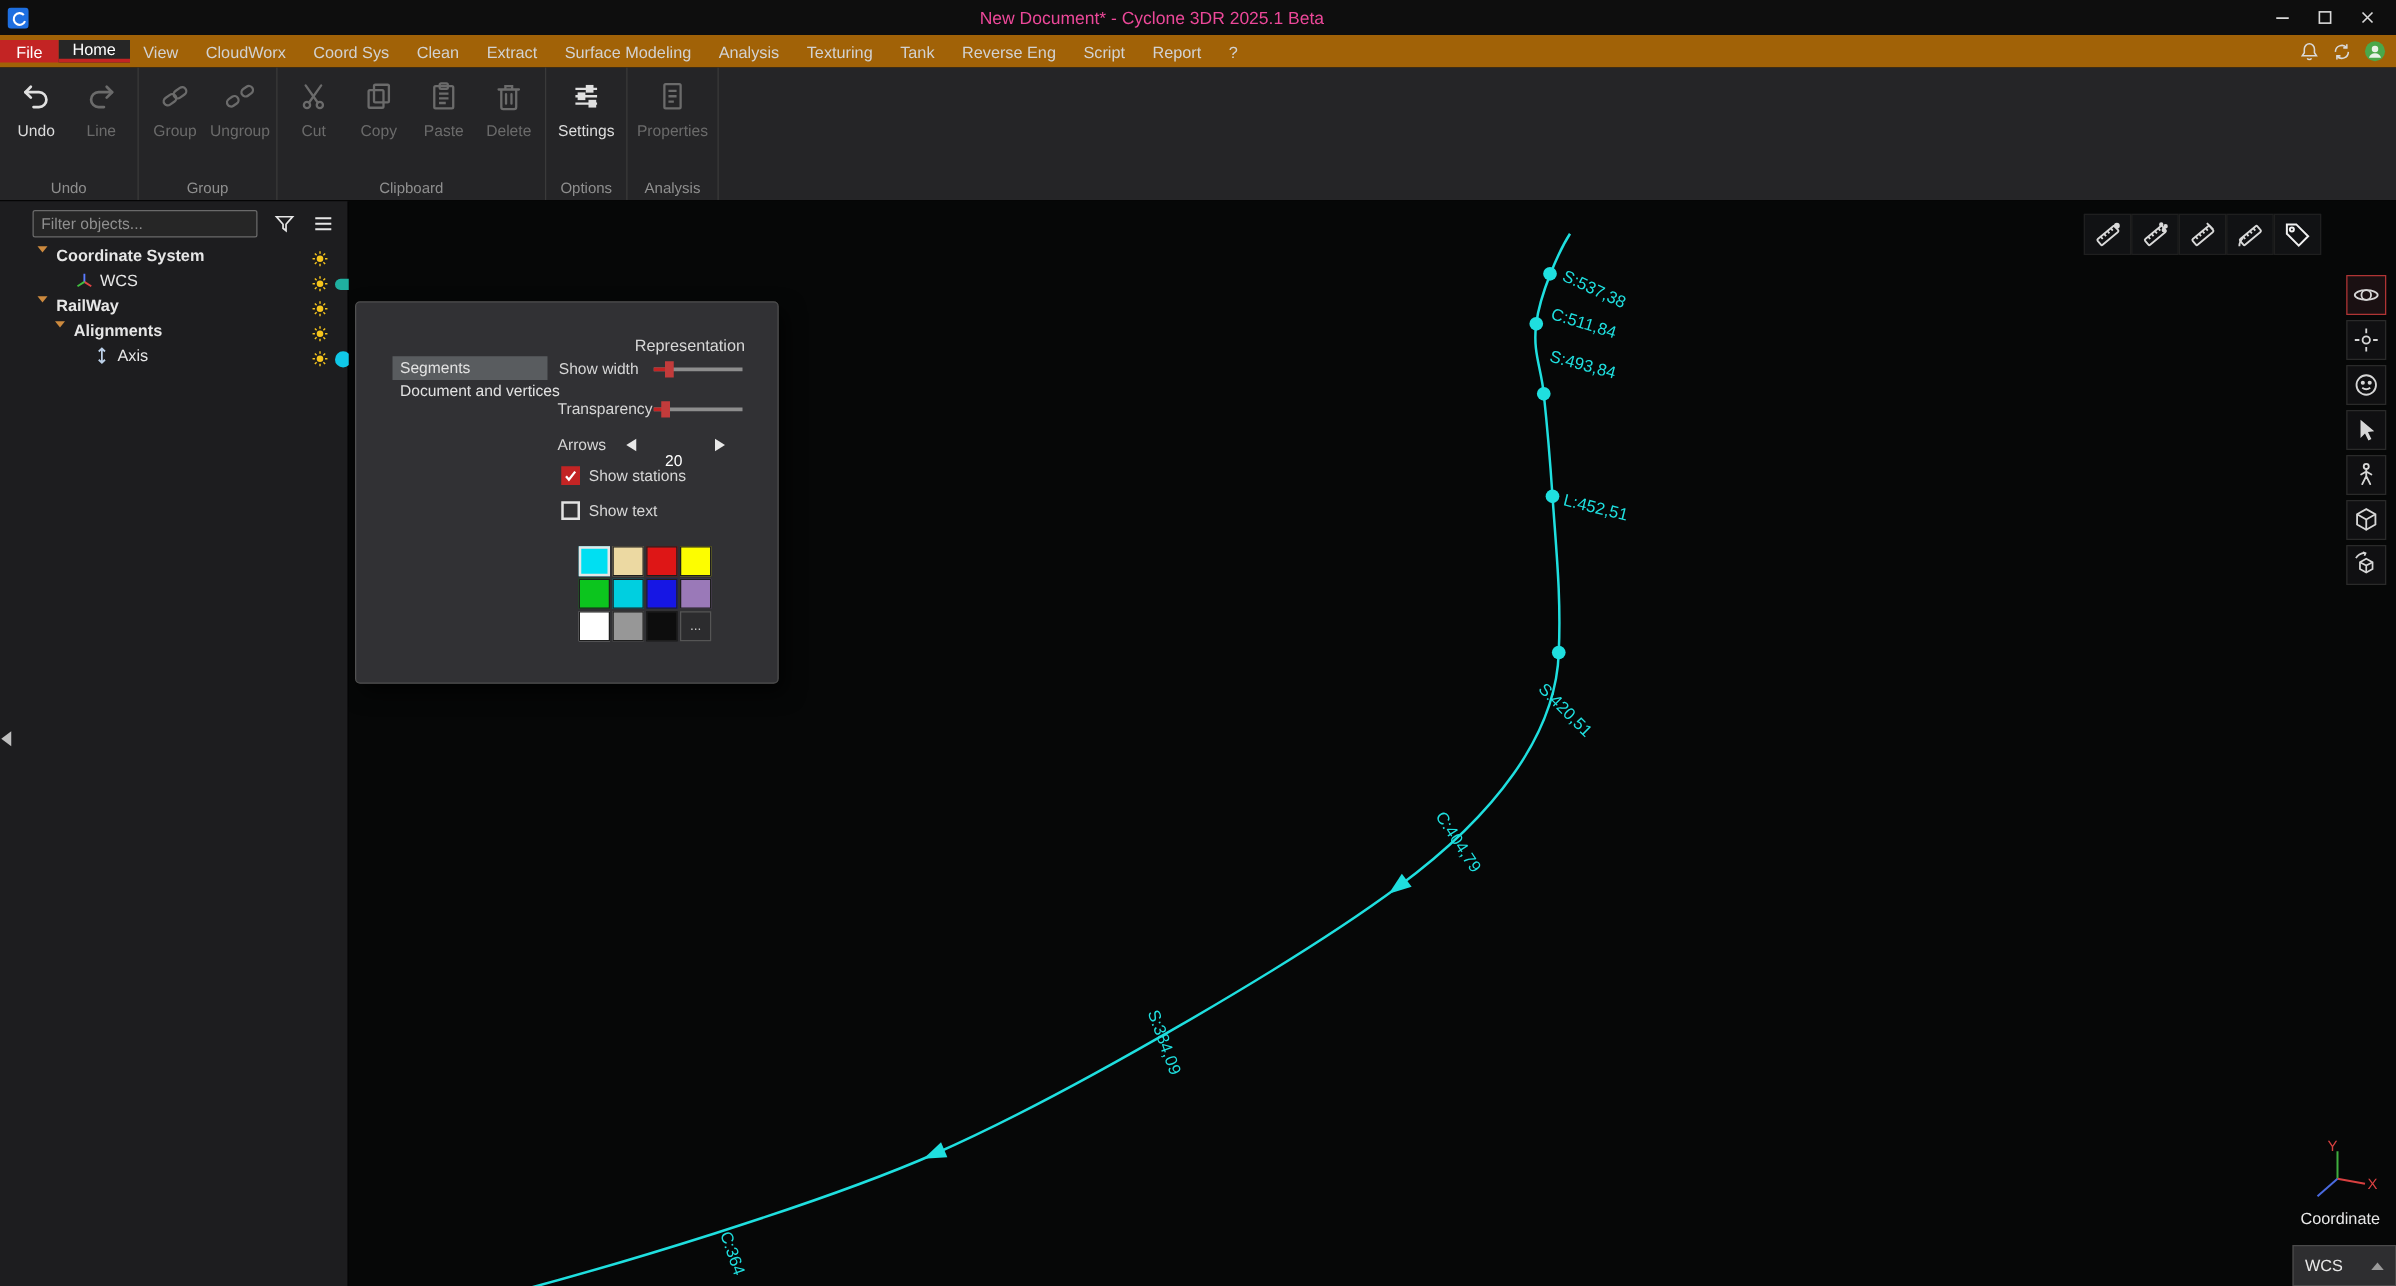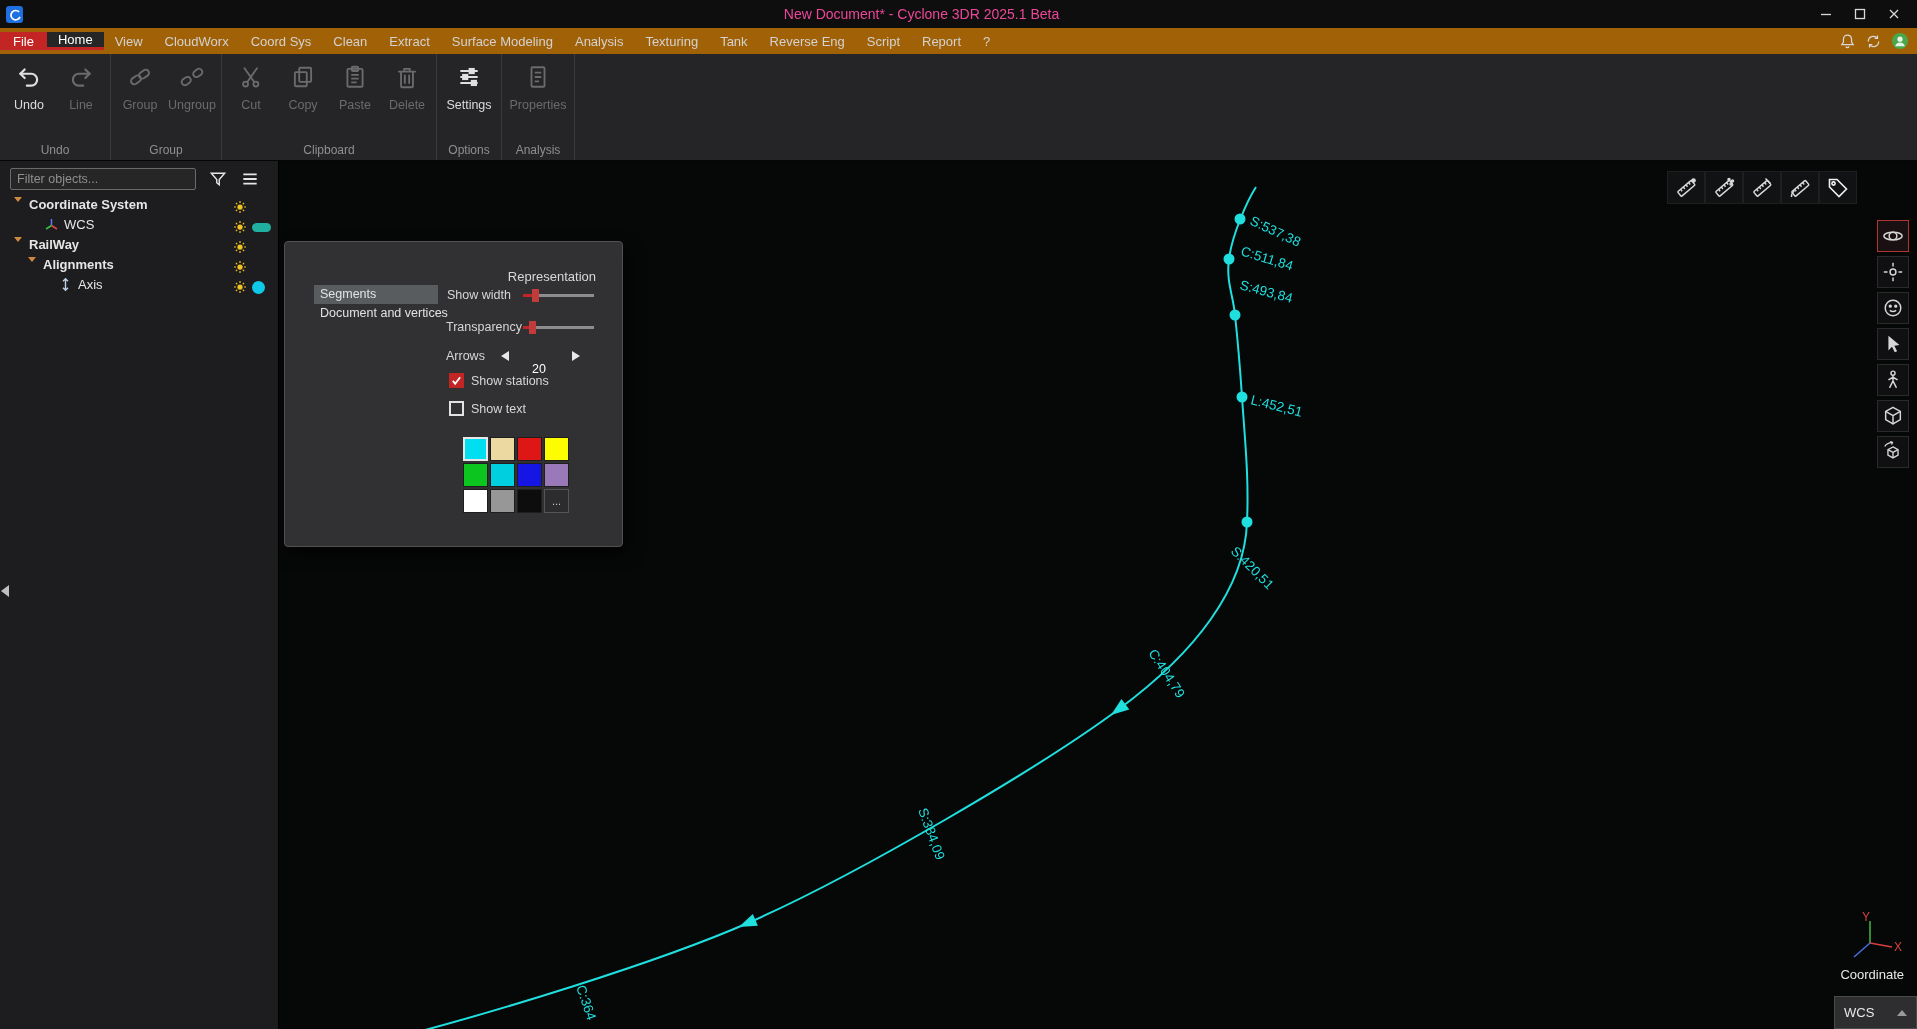--- a/index.html
+++ b/index.html
@@ -31,21 +31,21 @@
           font-size:12.5px; color:#dcdcdc; }
   .rbtn svg { color:#e0e0e0; }
   .rbtn.disabled { color:#6b6b6b; }
   .rbtn.disabled svg { color:#6b6b6b; }
   .rgroup-label { position:absolute; bottom:3px; left:0; right:0; text-align:center; color:#8f8f8f; font-size:12px; }
 
   
   .main { position:absolute; top:161px; left:0; right:0; bottom:0; display:flex; }
 
   
-  .explorer { position:relative; width:279px; background:#1d1d1f; border-right:1px solid #000; }
+  .explorer { position:relative; width:279px; background:#1d1d1f; border-right:1px solid #000;padding-left:16px; }
   .filter-row { display:flex; align-items:center; gap:12px; padding:7px 10px 4px; }
   .filter-input { width:186px; height:22px; background:#262626; border:1px solid #6a6a6a; border-radius:2px;
                   color:#cfcfcf; font-size:12.5px; padding:0 6px; font-family:inherit; }
   .filter-input::placeholder { color:#8f8f8f; }
   .tree { margin-top:3px; font-size:13px; color:#e6e6e6; }
   .trow { position:relative; height:20px; display:flex; align-items:flex-start; }
   .trow.bold .tlabel { font-weight:bold; }
   .chev { width:0; height:0; border-left:4px solid transparent; border-right:4px solid transparent;
           border-top:5px solid #cd8a3e; margin-right:7px; flex:none; }
   .ticon { margin-right:5px; flex:none; }

